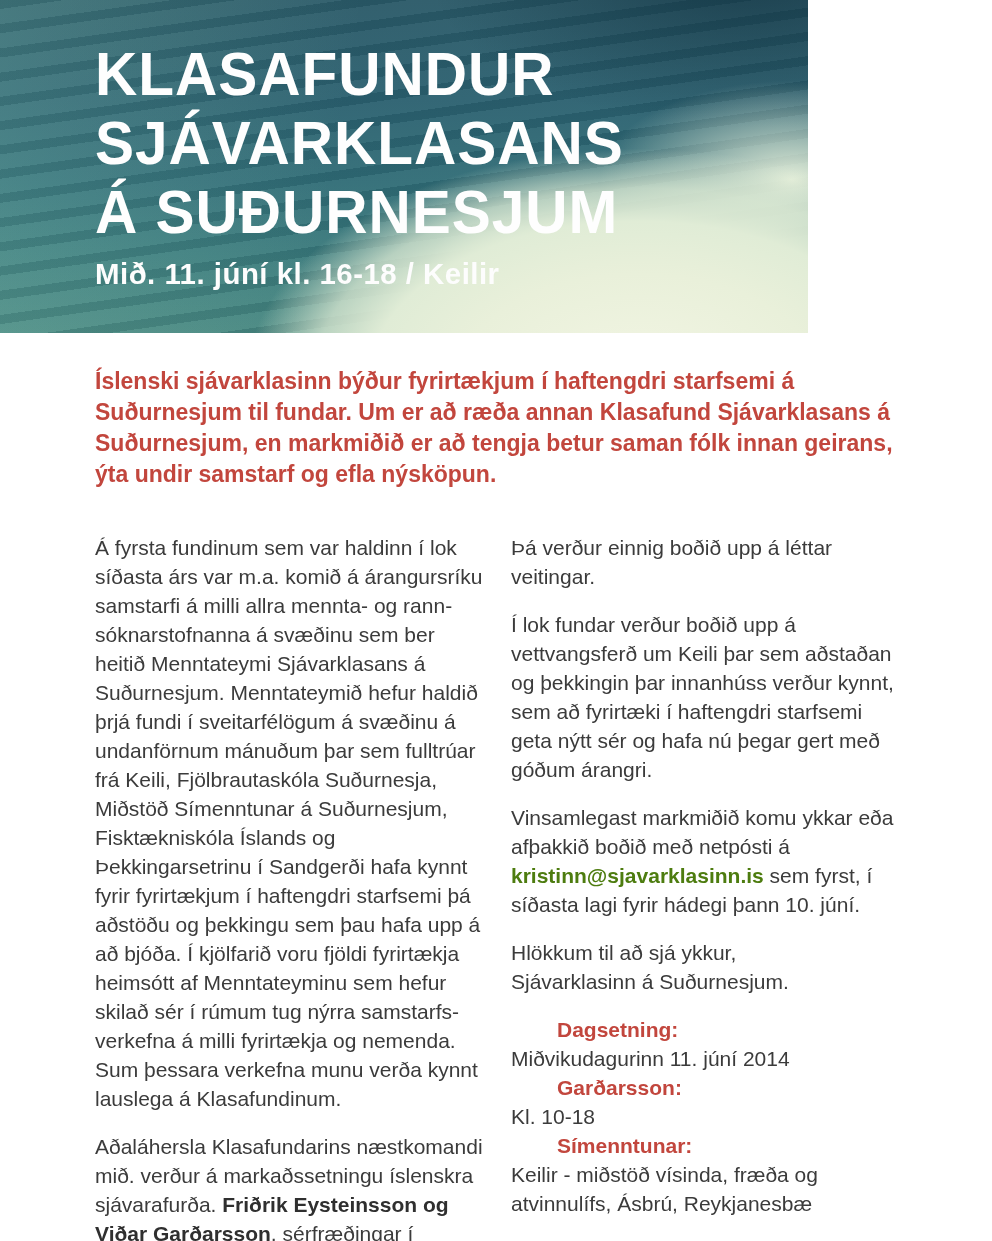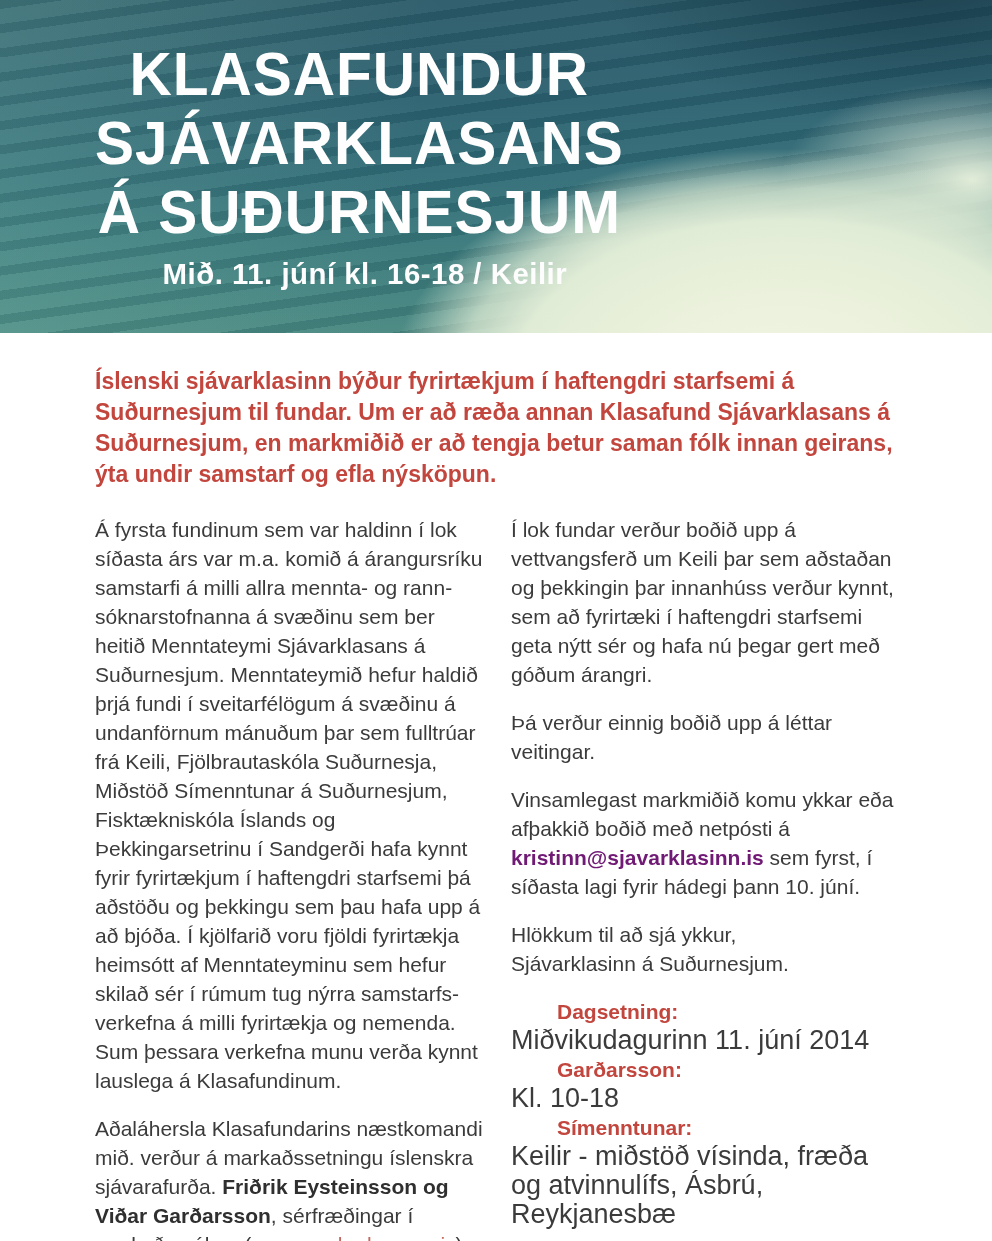--- a/index.html
+++ b/index.html
@@ -4,59 +4,58 @@
 <style>
   html,body { margin:0; padding:0; background:#ffffff; }
   .page {
     position:relative; width:992px; height:1241px; margin:0 auto;
     background:#ffffff; overflow:hidden;
     font-family:"Liberation Sans", sans-serif;
     -webkit-font-smoothing:antialiased;
   }
   
   .hero {
-    position:relative; width:992px; height:333px; overflow:hidden;
+    position:relative; width:808px; height:333px; overflow:hidden;
     background:
       radial-gradient(560px 330px at 79% 114%, #f2f5e3 0%, #e9f0da 32%, #e0ecd6 48%, rgba(223,236,213,.75) 58%, rgba(223,236,213,0) 70%),
       radial-gradient(310px 160px at 98% 54%, rgba(236,244,222,.95) 0%, rgba(236,244,222,0) 62%),
       radial-gradient(150px 80px at 66% 80%, rgba(233,242,219,.85) 0%, rgba(233,242,219,0) 70%),
       radial-gradient(520px 250px at 93% -8%, rgba(10,39,54,.55) 0%, rgba(10,39,54,0) 62%),
       repeating-linear-gradient(172deg, rgba(10,42,55,.12) 0 9px, rgba(255,255,255,.04) 9px 24px),
       linear-gradient(100deg, rgba(122,188,170,.28) 0%, rgba(122,188,170,0) 42%),
       linear-gradient(180deg, #2b5a68 0%, #2c6170 30%, #316d77 55%, #3a7a7c 75%, #478780 100%);
-    text-align: center;
   }
   .hero-inner { position:absolute; left:95px; top:40px; }
   .hero-title {
     margin:0; color:#fefefe; font-weight:700;
     font-size:61px; line-height:69px; letter-spacing:1px;
     transform:scaleX(.96); transform-origin:left top;
   }
   .hero-title span { display:block; }
   .hero-sub {
     margin-top:10px; color:#fdfdfd; font-weight:700;
     font-size:30px; letter-spacing:.5px;
     transform:scaleX(.98); transform-origin:left top;
   }
   
   main { padding:0 87px 0 95px; }
   .intro {
-    margin:33px 0 21px; font-weight:700;
+    margin:33px 0 27px; font-weight:700;
     font-size:23px; line-height:31px; color:#c2463d;
   }
   .cols { display:flex; gap:22px; }
   .col { width:394px; font-size:21px; line-height:29px; color:#3b3b3b; }
-  .col p { margin:4px 0 19px; white-space:pre-line; }
+  .col p { margin:16px 0 19px; white-space:pre-line; }
   .seg-bold { font-weight:700; color:#2f2f2f; }
   .seg-link { color:#c4685e; text-decoration:none; cursor:pointer; }
-  .seg-bold-link { color:#701a75; font-weight:700; text-decoration:none; cursor:pointer; }
+  .seg-bold-link { color:#4d7c0f; font-weight:700; text-decoration:none; cursor:pointer; }
   
   .details { margin-top:0; }
   .dlabel { color:#c2463d; font-weight:700; font-size:21px; line-height:29px;margin-left:46px; }
-  .dvalue { color:#3b3b3b; font-size:27px; line-height:29px; }
+  .dvalue { color:#3b3b3b; font-size:21px; line-height:29px; }
   
   .logo-wrap { margin:29px 0 0 133px; width:94px; height:96px; }
   .logo-wrap svg { display:block; width:94px; height:96px; }
 </style>
 </head>
 <body>
 
 <div class="page">
 
   <header class="hero">
@@ -74,22 +73,22 @@
     <p class="intro">Íslenski sjávarklasinn býður fyrirtækjum í haftengdri starfsemi á Suðurnesjum til fundar. Um er að ræða annan Klasafund Sjávarklasans á Suðurnesjum, en markmiðið er að tengja betur saman fólk innan geirans, ýta undir samstarf og efla nýsköpun.</p>
 
     <div class="cols">
       <div class="col">
           <p><span>Á fyrsta fundinum sem var haldinn í lok síðasta árs var m.a. komið á árangursríku samstarfi á milli allra mennta- og rann-sóknarstofnanna á svæðinu sem ber heitið Menntateymi Sjávarklasans á Suðurnesjum. Menntateymið hefur haldið þrjá fundi í sveitarfélögum á svæðinu á undanförnum mánuðum þar sem fulltrúar frá Keili, Fjölbrautaskóla Suðurnesja, Miðstöð Símenntunar á Suðurnesjum, Fisktækniskóla Íslands og Þekkingarsetrinu í Sandgerði hafa kynnt fyrir fyrirtækjum í haftengdri starfsemi þá aðstöðu og þekkingu sem þau hafa upp á að bjóða. Í kjölfarið voru fjöldi fyrirtækja heimsótt af Menntateyminu sem hefur skilað sér í rúmum tug nýrra samstarfs-verkefna á milli fyrirtækja og nemenda. Sum þessara verkefna munu verða kynnt lauslega á Klasafundinum.</span></p>
           <p><span>Aðaláhersla Klasafundarins næstkomandi mið. verður á markaðssetningu íslenskra sjávarafurða. </span><span class="seg-bold">Friðrik Eysteinsson og Viðar Garðarsson</span><span>, sérfræðingar í markaðsmálum (</span><span class="seg-link">www.markadsmenn.is</span><span>), munu halda erindi og skapa umræður um samstarf í markaðsmálum og sölu.</span></p>
         </div>
 
       <div class="col">
         <div>
+            <p><span>Þá verður einnig boðið upp á léttar veitingar.</span></p>
             <p><span>Í lok fundar verður boðið upp á vettvangsferð um Keili þar sem aðstaðan og þekkingin þar innanhúss verður kynnt, sem að fyrirtæki í haftengdri starfsemi geta nýtt sér og hafa nú þegar gert með góðum árangri.</span></p>
-            <p><span>Þá verður einnig boðið upp á léttar veitingar.</span></p>
             <p><span>Vinsamlegast markmiðið komu ykkar eða afþakkið boðið með netpósti á </span><span class="seg-bold-link">kristinn@sjavarklasinn.is</span><span> sem fyrst, í síðasta lagi fyrir hádegi þann 10. júní.</span></p>
             <p><span>Hlökkum til að sjá ykkur,
 Sjávarklasinn á Suðurnesjum.</span></p>
           </div>
 
         <div class="details">
             <div class="dlabel">Dagsetning:</div>
             <div class="dvalue">Miðvikudagurinn 11. júní 2014</div>
             <div class="dlabel">Garðarsson:</div>
             <div class="dvalue">Kl. 10-18</div>

